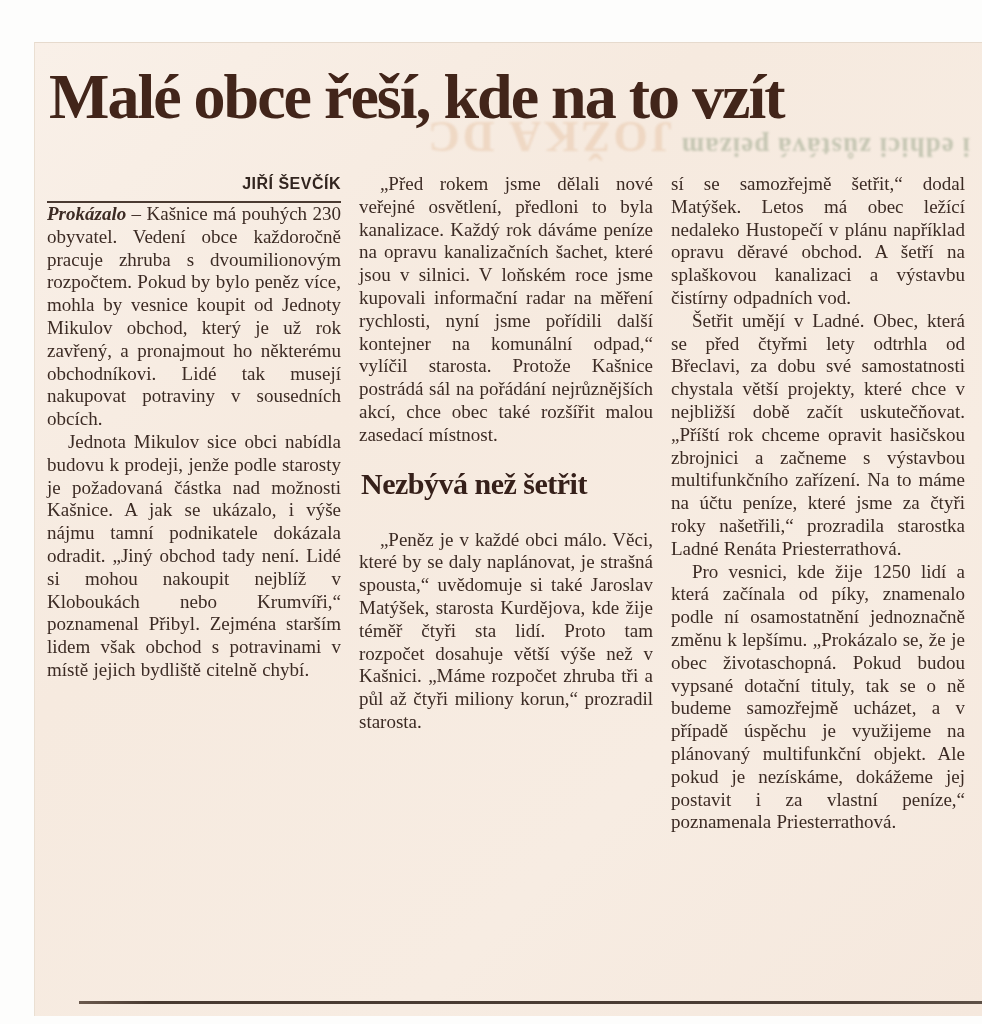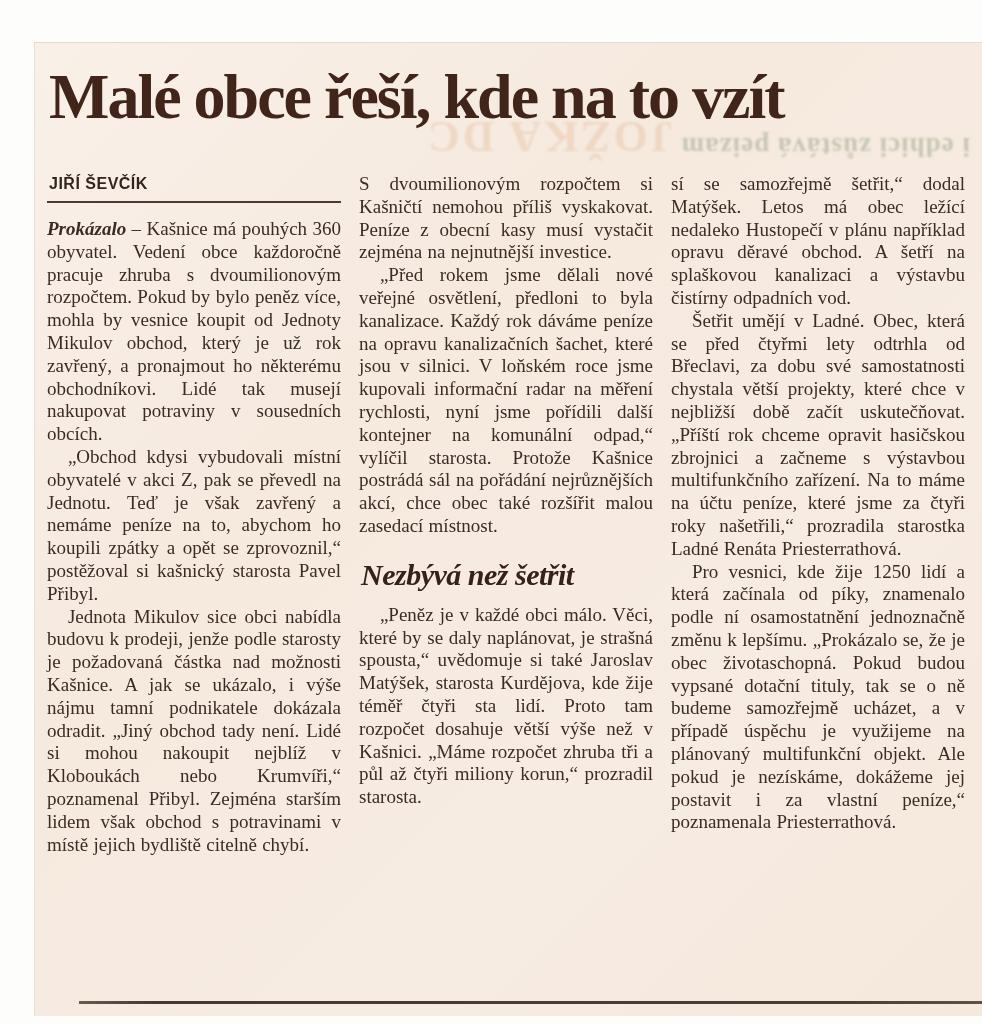--- a/index.html
+++ b/index.html
@@ -63,43 +63,43 @@
     color:#3c2b24;
   }
   .byline{
     font-family:"Liberation Sans", sans-serif;
     font-size:16px;
     font-weight:700;
     letter-spacing:0.5px;
     color:#32251f;
     border-bottom:2px solid #4a3a31;
     padding:2px 0 8px 2px;
-    margin-bottom:15px;
+    margin-bottom:0;
+    text-align:right;
   }
   .col p{
     margin:0;
     font-size:19px;
     line-height:22.8px;
     text-align:justify;
     text-indent:1.1em;
     hyphens:auto;
     -webkit-hyphens:auto;
     word-spacing:0.5px;
   }
   .col p.noindent{text-indent:0;}
   .leadin{font-weight:700;font-style:italic;}
   .subhead{
-    margin:20px 0 13px 2px;
+    margin:20px 0 29px 2px;
     font-size:30px;
     line-height:1.1;
     font-weight:700;
     letter-spacing:-0.5px;
     color:#36201a;
     text-indent:0;
-    font-style:italic;
   }
   .bottom-rule{
     position:absolute;
     left:44px;right:0;top:958px;
     height:3px;
     background:linear-gradient(90deg,#6b5a4e 0%,#483a31 8%,#4a3d35 85%,#5d5046 100%);
     z-index:1;
   }
 </style>
 </head>
@@ -109,27 +109,25 @@
 
   <div class="bleed bleed-green">i edhici zůstává peizam</div>
   <div class="bleed bleed-orange">JOŽKA DC</div>
 
   <h1 class="headline">Malé obce řeší, kde na to vzít</h1>
 
   <div class="columns">
 
     <div class="col">
       <div class="byline">JIŘÍ ŠEVČÍK</div>
-      <p class="noindent"><span class="leadin">Prokázalo</span><span> – Kašnice má pouhých 360 obyvatel. Vedení obce každoročně pracuje zhruba s dvoumilionovým rozpočtem. Pokud by bylo peněz více, mohla by vesnice koupit od Jednoty Mikulov obchod, který je už rok zavřený, a pronajmout ho některému obchodníkovi. Lidé tak musejí nakupovat potraviny v sousedních obcích.</span></p>
-      <p>„Obchod kdysi vybudovali místní obyvatelé v akci Z, pak se převedl na Jednotu. Teď je však zavřený a nemáme peníze na to, abychom ho koupili zpátky a opět se zprovoznil,“ postěžoval si kašnický starosta Pavel Přibyl.</p>
+      <p class="noindent"><span class="leadin">Prokázalo</span><span> – Kašnice má pouhých 230 obyvatel. Vedení obce každoročně pracuje zhruba s dvoumilionovým rozpočtem. Pokud by bylo peněz více, mohla by vesnice koupit od Jednoty Mikulov obchod, který je už rok zavřený, a pronajmout ho některému obchodníkovi. Lidé tak musejí nakupovat potraviny v sousedních obcích.</span></p>
       <p>Jednota Mikulov sice obci nabídla budovu k prodeji, jenže podle starosty je požadovaná částka nad možnosti Kašnice. A jak se ukázalo, i výše nájmu tamní podnikatele dokázala odradit. „Jiný obchod tady není. Lidé si mohou nakoupit nejblíž v Kloboukách nebo Krumvíři,“ poznamenal Přibyl. Zejména starším lidem však obchod s potravinami v místě jejich bydliště citelně chybí.</p>
     </div>
 
     <div class="col">
-      <p class="noindent">S dvoumilionovým rozpočtem si Kašničtí nemohou příliš vyskakovat. Peníze z obecní kasy musí vystačit zejména na nejnutnější investice.</p>
       <p>„Před rokem jsme dělali nové veřejné osvětlení, předloni to byla kanalizace. Každý rok dáváme peníze na opravu kanalizačních šachet, které jsou v silnici. V loňském roce jsme kupovali informační radar na měření rychlosti, nyní jsme pořídili další kontejner na komunální odpad,“ vylíčil starosta. Protože Kašnice postrádá sál na pořádání nejrůznějších akcí, chce obec také rozšířit malou zasedací místnost.</p>
       <h2 class="subhead">Nezbývá než šetřit</h2>
       <p>„Peněz je v každé obci málo. Věci, které by se daly naplánovat, je strašná spousta,“ uvědomuje si také Jaroslav Matýšek, starosta Kurdějova, kde žije téměř čtyři sta lidí. Proto tam rozpočet dosahuje větší výše než v Kašnici. „Máme rozpočet zhruba tři a půl až čtyři miliony korun,“ prozradil starosta.</p>
     </div>
 
     <div class="col">
       <p class="noindent">sí se samozřejmě šetřit,“ dodal Matýšek. Letos má obec ležící nedaleko Hustopečí v plánu například opravu děravé obchod. A šetří na splaškovou kanalizaci a výstavbu čistírny odpadních vod.</p>
       <p>Šetřit umějí v Ladné. Obec, která se před čtyřmi lety odtrhla od Břeclavi, za dobu své samostatnosti chystala větší projekty, které chce v nejbližší době začít uskutečňovat. „Příští rok chceme opravit hasičskou zbrojnici a začneme s výstavbou multifunkčního zařízení. Na to máme na účtu peníze, které jsme za čtyři roky našetřili,“ prozradila starostka Ladné Renáta Priesterrathová.</p>
       <p>Pro vesnici, kde žije 1250 lidí a která začínala od píky, znamenalo podle ní osamostatnění jednoznačně změnu k lepšímu. „Prokázalo se, že je obec životaschopná. Pokud budou vypsané dotační tituly, tak se o ně budeme samozřejmě ucházet, a v případě úspěchu je využijeme na plánovaný multifunkční objekt. Ale pokud je nezískáme, dokážeme jej postavit i za vlastní peníze,“ poznamenala Priesterrathová.</p>
     </div>

